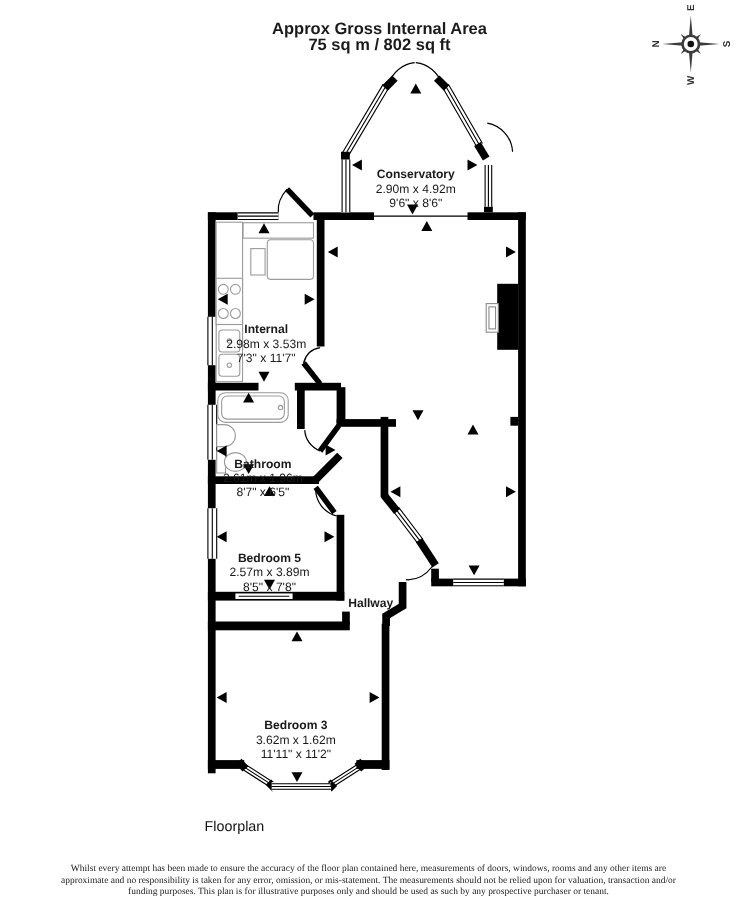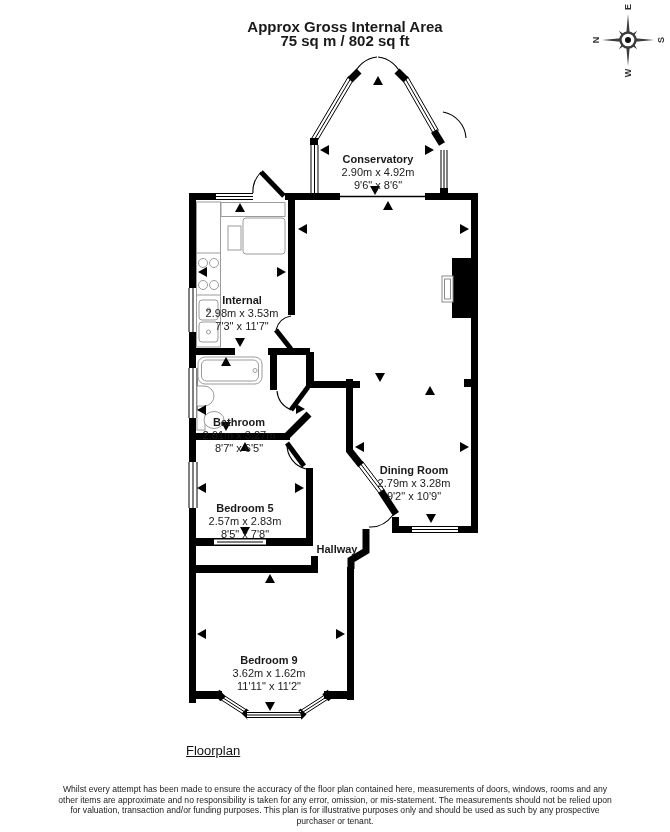--- a/index.html
+++ b/index.html
@@ -4,23 +4,23 @@
 <style>
   html,body{margin:0;padding:0;background:#fff;}
   .page{position:relative;width:670px;height:832px;background:#fff;overflow:hidden;
         font-family:"Liberation Sans","DejaVu Sans",sans-serif;color:#1a1a1a;}
   .plan-svg{position:absolute;left:0;top:0;}
   .title{position:absolute;left:345px;top:20px;transform:translateX(-50%);
          text-align:center;font-size:15px;font-weight:bold;line-height:14px;white-space:nowrap;}
   .room-label{position:absolute;transform:translateX(-50%);text-align:center;
               font-size:11px;line-height:13px;white-space:nowrap;margin-top:32px;}
   .room-label .rname{font-weight:bold;}
-  .caption{position:absolute;left:186px;top:743px;font-size:13px;color:#111;text-decoration:underline;}
+  .caption{position:absolute;left:186px;top:743px;font-size:13px;color:#111;}
   .disclaimer{position:absolute;left:50%;transform:translateX(-50%);top:784px;width:560px;
-              text-align:center;font-size:8.6px;line-height:10.6px;color:#222;}
+              text-align:center;font-size:8.6px;line-height:10.6px;color:#222;font-family:Liberation Serif, serif;}
 </style>
 </head>
 <body>
 
 <div class="page">
 
   <svg class="plan-svg" width="670" height="832" viewBox="0 0 670 832">
 
     <g fill="#000" stroke="none">
       <rect x="189" y="193" width="7" height="510"></rect>
@@ -224,42 +224,37 @@
 
   <div class="room-label" style="left:242px;top:262px">
     <div class="rname">Internal</div>
     <div>2.98m x 3.53m</div>
     <div>7'3" x 11'7"</div>
   </div>
 
 
   <div class="room-label" style="left:239px;top:384px">
     <div class="rname">Bathroom</div>
-    <div>2.61m x 3.27m</div>
+    <div>2.61m x 1.96m</div>
     <div>8'7" x 6'5"</div>
   </div>
 
-  <div class="room-label" style="left:414px;top:432px">
-    <div class="rname">Dining Room</div>
-    <div>2.79m x 3.28m</div>
-    <div>9'2" x 10'9"</div>
-  </div>
 
   <div class="room-label" style="left:245px;top:470px">
     <div class="rname">Bedroom 5</div>
-    <div>2.57m x 2.83m</div>
+    <div>2.57m x 3.89m</div>
     <div>8'5" x 7'8"</div>
   </div>
 
   <div class="room-label" style="left:337px;top:511px">
     <div class="rname">Hallway</div>
   </div>
 
   <div class="room-label" style="left:269px;top:622px">
-    <div class="rname">Bedroom 9</div>
+    <div class="rname">Bedroom 3</div>
     <div>3.62m x 1.62m</div>
     <div>11'11" x 11'2"</div>
   </div>
 
   <div class="caption">Floorplan</div>
 
   <div class="disclaimer">Whilst every attempt has been made to ensure the accuracy of the floor plan contained here, measurements of doors, windows, rooms and any other items are approximate and no responsibility is taken for any error, omission, or mis-statement. The measurements should not be relied upon for valuation, transaction and/or funding purposes. This plan is for illustrative purposes only and should be used as such by any prospective purchaser or tenant.</div>
 
 </div>
 

